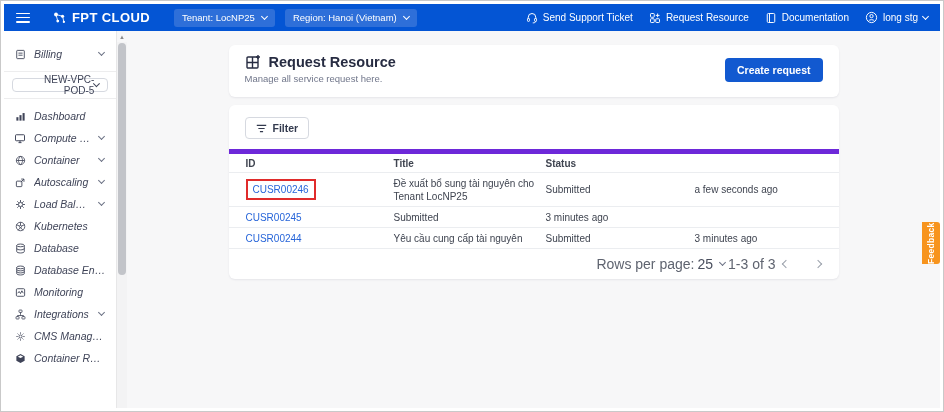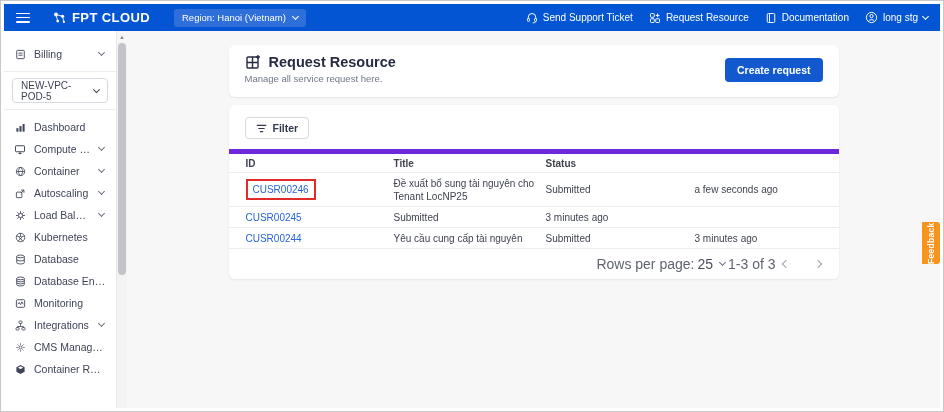--- a/index.html
+++ b/index.html
@@ -17,24 +17,24 @@
   .chip { background:#2e6fd9; border-radius:3px; height:18px; display:flex; align-items:center; gap:7px; padding:0 8px; font-size:9.5px; white-space:nowrap; cursor:pointer; }
   .chev { width:5px; height:5px; border-right:1.4px solid currentColor; border-bottom:1.4px solid currentColor; transform:rotate(45deg); display:inline-block; margin-top:-3px; }
   .nav-right { margin-left:auto; display:flex; align-items:center; gap:16px; font-size:10px; white-space:nowrap; }
   .nav-link { display:flex; align-items:center; gap:5px; cursor:pointer; }
 
   
   .body-row { flex:1; display:flex; min-height:0; }
   .sidebar { width:112px; background:#fff; padding-top:12px; font-size:10.5px; color:#3f4458; flex:0 0 auto; }
   .side-item { height:22px; display:flex; align-items:center; gap:8px; padding:0 10px; cursor:pointer; white-space:nowrap; }
   .side-item .icn { flex:0 0 12px; display:flex; align-items:center; justify-content:center; }
-  .side-item .lbl { flex:1; overflow:hidden; text-overflow:ellipsis; }
+  .side-item .lbl { flex:1; overflow:hidden; text-overflow:ellipsis;font-style:italic; }
   .side-item .chev { border-color:#6b7184; margin-right:2px; }
   .side-divider { height:1px; background:#ededee; margin:6px 0; }
-  .proj-select { margin:2px 8px; height:25px; border:1px solid #d6d9e0; border-radius:4px; display:flex; align-items:center; padding:0 8px; font-size:10px; color:#3f4458; cursor:pointer; justify-content:space-between; }
+  .proj-select { margin:2px 8px; height:14px; border:1px solid #d6d9e0; border-radius:4px; display:flex; align-items:center; padding:0 8px; font-size:10px; color:#3f4458; cursor:pointer; justify-content:space-between;text-align:right; }
   .sb-scroll { width:11px; background:#f3f3f4; border-left:1px solid #e7e7e8; position:relative; flex:0 0 auto; }
   .sb-btn { height:11px; background:#f7f7f8; display:flex; align-items:center; justify-content:center; font-size:6px; color:#8a8a8a; cursor:pointer; }
   .sb-thumb { position:absolute; top:12px; left:1px; width:8px; height:232px; background:#c2c4c9; border-radius:4px; cursor:pointer; }
 
   .main { flex:1; background:#f7f7f8; padding-top:14px; overflow:hidden; }
   .card { width:610px; margin:0 auto; background:#fff; border-radius:6px; box-shadow:0 1px 2px rgba(20,30,60,.08); }
 
   
   .card-head { height:52px; padding:9px 16px; position:relative; margin-bottom:8px; }
   .title-row { display:flex; align-items:center; gap:8px; }
@@ -81,20 +81,24 @@
         <svg width="15" height="14" viewBox="0 0 16 16">
           <circle cx="4" cy="4" r="2.2" fill="#fff"></circle>
               <circle cx="11.5" cy="6" r="1.8" fill="#fff"></circle>
           <circle cx="6" cy="11.5" r="1.6" fill="#fff"></circle>
               <circle cx="13" cy="12.5" r="1.3" fill="#fff"></circle>
           <path d="M4 4 L11.5 6 M4 4 L6 11.5 M11.5 6 L13 12.5" stroke="#fff" stroke-width="1"></path>
         </svg>
         <span class="logo-text">FPT CLOUD</span>
       </div>
       <div class="chip">
+        <span>Tenant: LocNP25</span>
+        <i class="chev"></i>
+      </div>
+      <div class="chip">
         <span>Region: Hanoi (Vietnam)</span>
         <i class="chev"></i>
       </div>
     </div>
     <div class="nav-right">
       <div class="nav-link">
         <svg width="12" height="12" viewBox="0 0 16 16" fill="none" stroke="#fff" stroke-width="1.3">
           <path d="M3 9 V7 a5 5 0 0 1 10 0 v2"></path>
               <rect x="2" y="8.5" width="2.6" height="4" rx="1"></rect>
               <rect x="11.4" y="8.5" width="2.6" height="4" rx="1"></rect>

